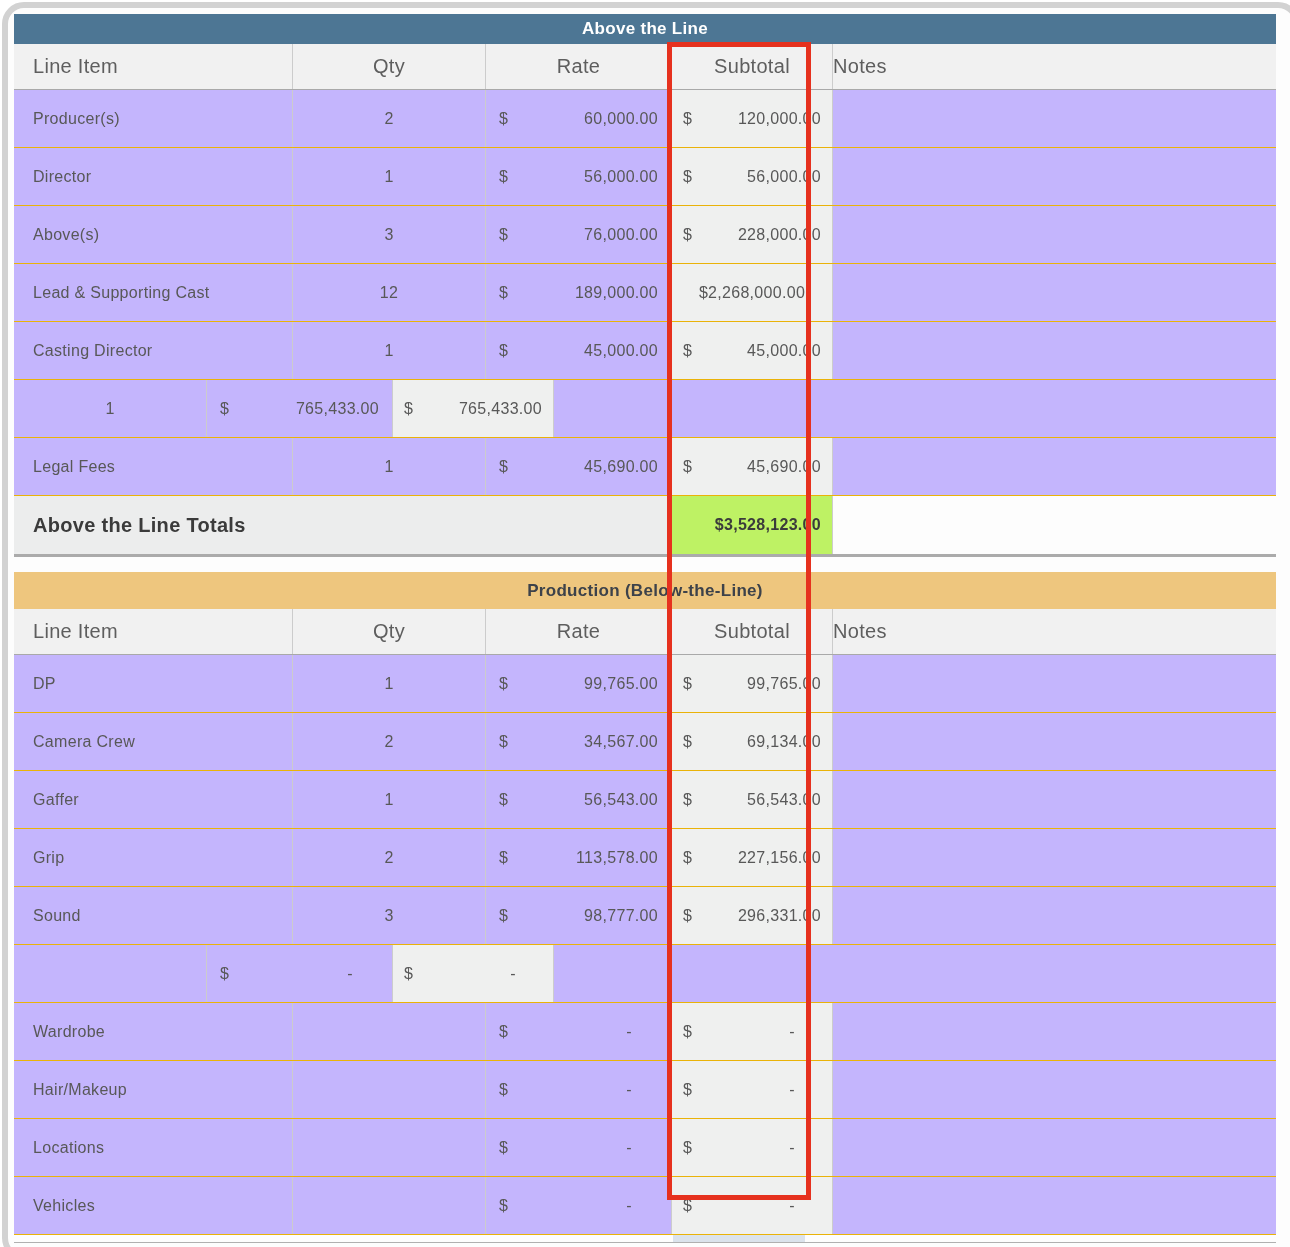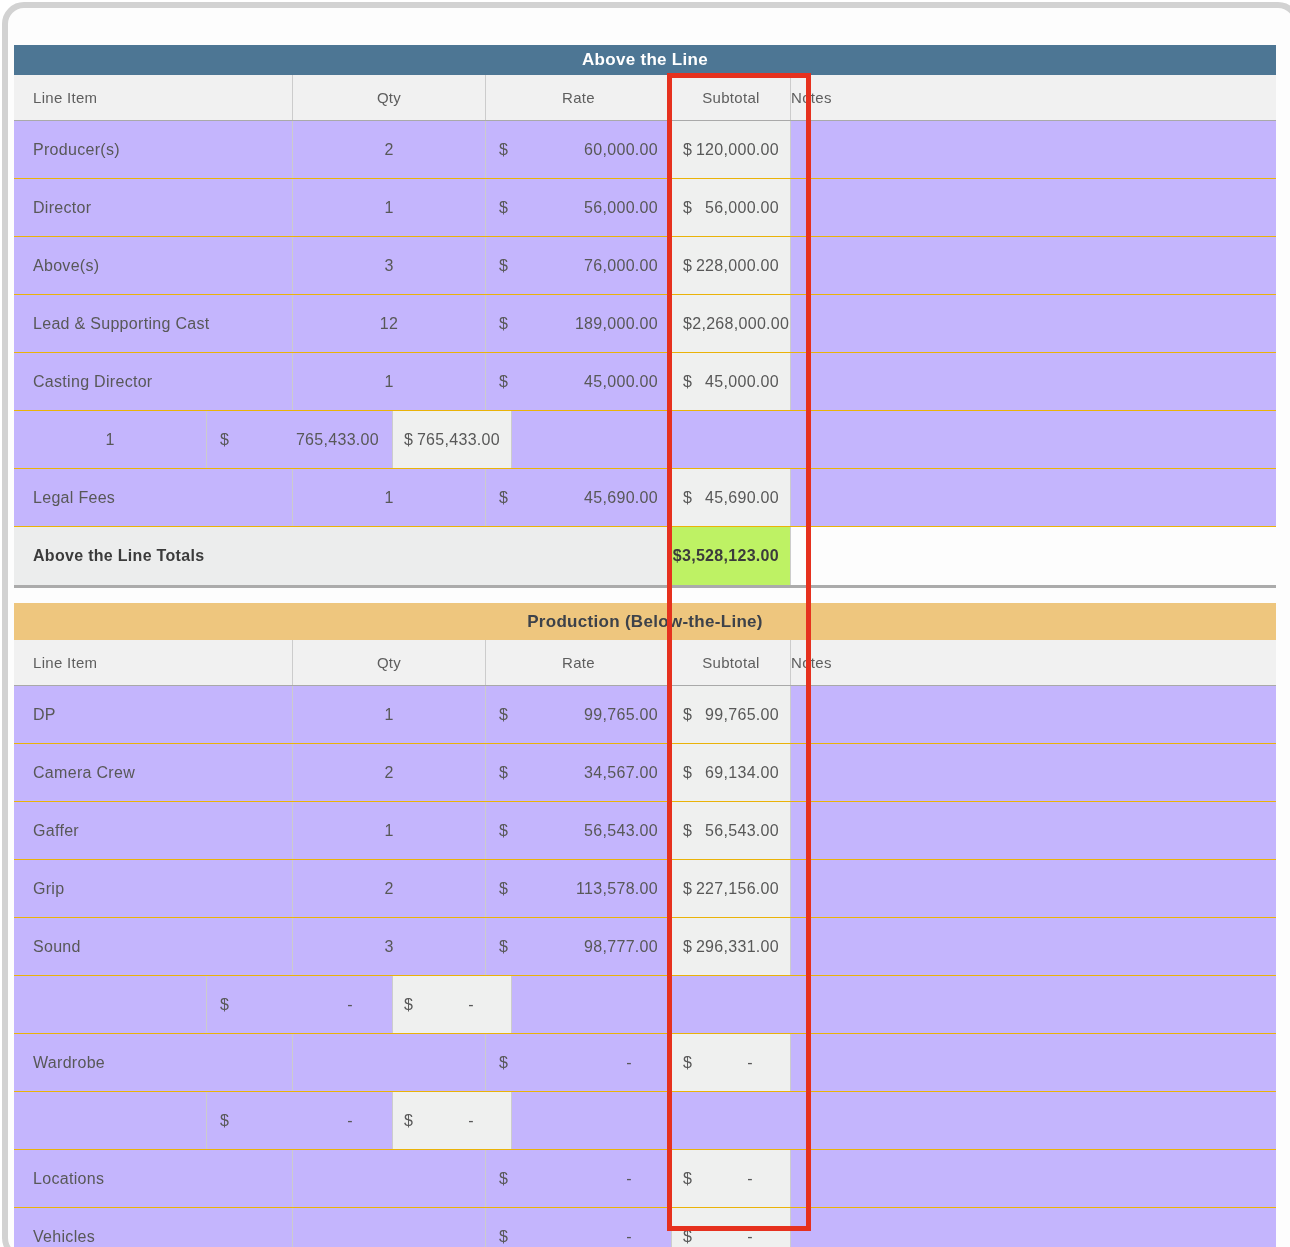--- a/index.html
+++ b/index.html
@@ -29,52 +29,52 @@
     letter-spacing: 0.3px;
   }
   .band {
     height: 30px;
     display: flex;
     align-items: center;
     justify-content: center;
     font-weight: bold;
     font-size: 17px;
   }
-  .band-above { background: #4d7694; color: #ffffff; margin-top: 31px; }
+  .band-above { background: #4d7694; color: #ffffff; }
   .band-below { background: #eec67e; color: #3d424a; height: 37px; }
   .header-row, .row, .totals-row {
     display: flex;
     align-items: stretch;
     border-bottom: 1px solid #eab308;
     background: #c4b5fd;
   }
   .header-row { height: 45px; background: #f1f1f1; border-bottom: 1px solid #a9a9a9; }
   .row { height: 57px; }
   .totals-row { height: 58px; border-bottom: 3px solid #ababab; background: #fdfdfd; }
   .cell {
     display: flex;
     align-items: center;
     box-sizing: border-box;
     overflow: hidden;
     white-space: nowrap;
   }
   .cell.item  { width: 279px; padding-left: 19px; border-right: 1px solid #cccccc; }
   .cell.qty   { width: 193px; justify-content: center; border-right: 1px solid #cccccc; }
   .cell.rate  { width: 186px; justify-content: space-between; padding: 0 13px; border-right: 1px solid #cccccc; }
-  .cell.sub   { width: 119px; justify-content: space-between; padding: 0 11px; border-right: 1px solid #cccccc; background: #eff0ef; }
+  .cell.sub   { width: 161px; justify-content: space-between; padding: 0 11px; border-right: 1px solid #cccccc; background: #eff0ef; }
   .cell.notes { flex: 1; padding-left: 0; }
-  .header-row .cell { background: #f1f1f1; color: #5e5e5e; font-size: 15px; }
+  .header-row .cell { background: #f1f1f1; color: #5e5e5e; font-size: 20px; }
   .header-row .cell.qty, .header-row .cell.rate, .header-row .cell.sub { justify-content: center; padding: 0; }
   .val.dash { padding-right: 26px; }
   .combined { flex: 1; text-align: center; }
   .totals-row .cell.merged {
     width: 658px; padding-left: 19px;
     border-right: 1px solid #cccccc;
     background: #eceded;
-    font-weight: bold; color: #3b3b3b; font-size: 16px;
+    font-weight: bold; color: #3b3b3b; font-size: 20px;
   }
   .totals-row .cell.sub {
     justify-content: flex-end;
     background: #bef264;
     font-weight: bold; color: #3b3b3b;
   }
   .totals-row .cell.notes { background: #fdfdfd; }
   .gap { height: 15px; background: #fdfdfd; }
   .partial-row {
     position: relative;
@@ -309,20 +309,21 @@
             <span class="cur">$</span>
             <span class="val dash">-</span>
           </div>
           <div class="cell sub">
             <span class="cur">$</span>
             <span class="val dash">-</span>
           </div>
           <div class="cell notes"></div>
         </div>
         <div class="row">
+          <div class="cell item">Hair/Makeup</div>
           <div class="cell qty"></div>
           <div class="cell rate">
             <span class="cur">$</span>
             <span class="val dash">-</span>
           </div>
           <div class="cell sub">
             <span class="cur">$</span>
             <span class="val dash">-</span>
           </div>
           <div class="cell notes"></div>

